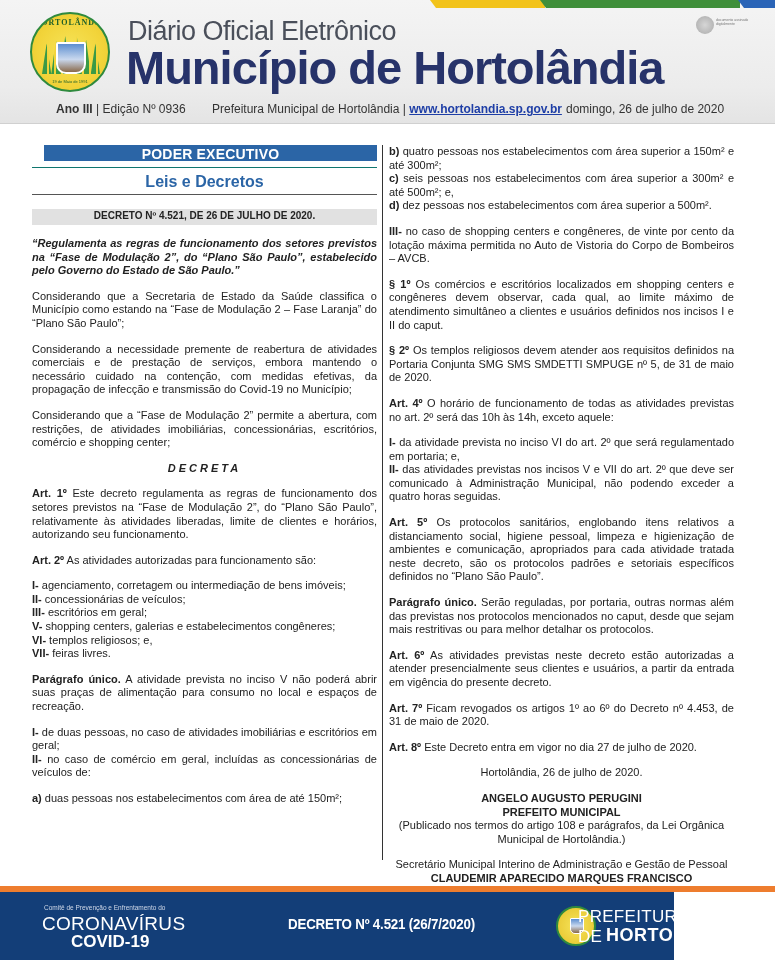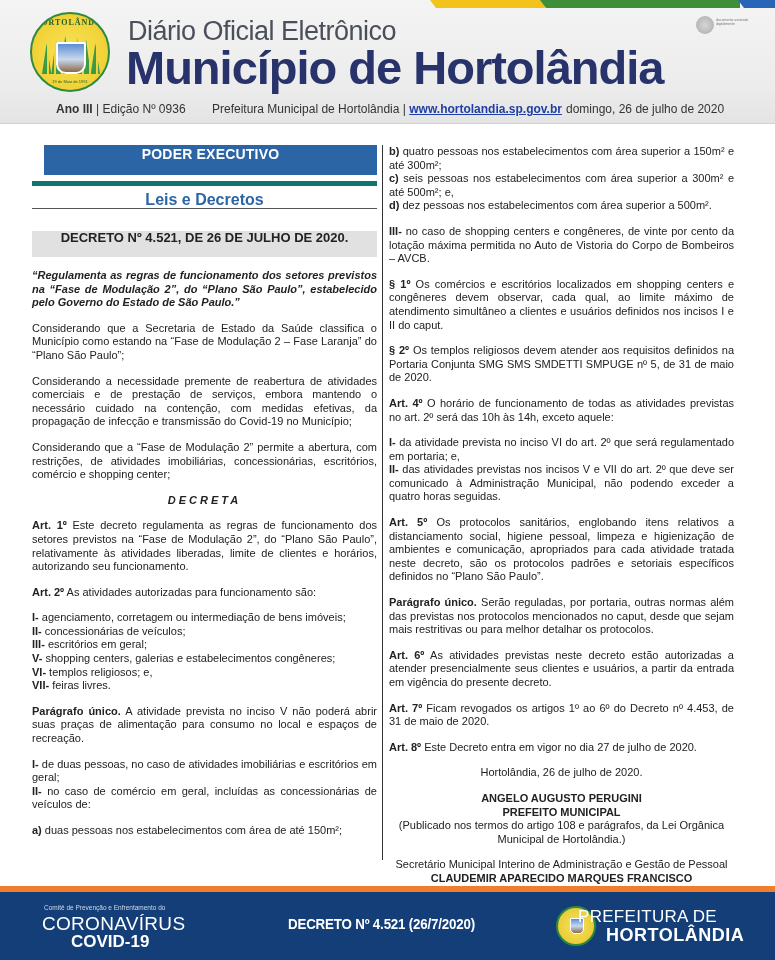--- a/index.html
+++ b/index.html
@@ -40,38 +40,38 @@
   .meta-link { color: #1e3ea6; text-decoration: underline; font-weight: bold; text-align: right; }
   .meta-date { left: 566px; }
 
   
   .content { position: absolute; left: 32px; top: 145px; width: 720px; height: 720px; }
   .col { position: absolute; top: 0; font-size: 11px; line-height: 13.6px; color: #222; }
   .col-left { left: 0; width: 345px; }
   .col-right { left: 357px; width: 345px; }
   .divider { position: absolute; left: 357px; top: 0; width: 1px; height: 715px; background: #333; margin-left: -7px; }
 
-  .section-bar { background: #2b65a6; color: #fff; text-align: center; font-weight: bold; font-size: 14px; height: 30px; line-height: 19px; letter-spacing: 0.2px; margin-left: 12px; }
-  .sub-title { border-top: 5px solid #0f766e; border-bottom: 1px solid #555; margin-top: 6px; height: 28px; line-height: 28px; text-align: center; color: #2b65a6; font-weight: bold; font-size: 16px; }
-  .decree-bar { margin-top: 22px; background: #e1e1e1; height: 26px; line-height: 14px; text-align: center; font-weight: bold; font-size: 13px; }
+  .section-bar { background: #2b65a6; color: #fff; text-align: center; font-weight: bold; font-size: 14px; height: 16px; line-height: 19px; letter-spacing: 0.2px; margin-left: 12px; }
+  .sub-title { border-top: 1px solid #0f766e; border-bottom: 1px solid #555; margin-top: 6px; height: 28px; line-height: 28px; text-align: center; color: #2b65a6; font-weight: bold; font-size: 16px; }
+  .decree-bar { margin-top: 14px; background: #e1e1e1; height: 16px; line-height: 14px; text-align: center; font-weight: bold; font-size: 10px; }
 
   p { text-align: justify; margin-top: 12px; }
   p.tight { margin-top: 0; }
   p.italic { font-style: italic; font-weight: bold; }
   p.center { text-align: center; }
   .decreta { text-align: center; font-weight: bold; font-style: italic; letter-spacing: 3px; margin-top: 12px; }
   ul.list { list-style: none; margin-top: 12px; }
   ul.list li { text-align: left; }
   b { font-weight: bold; }
   .sig { text-align: center; margin-top: 12px; }
   .sig div { text-align: center; }
 
   
   .footer-orange { position: absolute; left: 0; top: 886px; width: 775px; height: 6px; background: #ee7d2e; }
-  .footer { position: absolute; left: 0; top: 892px; width: 775px; height: 68px; background: #133e78; color: #fff; }
+  .footer { position: absolute; left: 0; top: 892px; width: 674px; height: 68px; background: #133e78; color: #fff; }
   .f-comite { position: absolute; left: 44px; top: 12px; font-size: 6.5px; color: #cfd8e8; }
   .f-corona { position: absolute; left: 42px; top: 21px; font-size: 19px; letter-spacing: 0.3px; color: #ffffff; }
   .f-covid { position: absolute; left: 71px; top: 40px; font-size: 17px; font-weight: bold; }
   .f-decreto { position: absolute; left: 288px; top: 24px; font-size: 14.5px; font-weight: bold; letter-spacing: -0.2px; transform: scaleX(0.92); transform-origin: left; }
   .f-crest { position: absolute; left: 556px; top: 14px; width: 40px; height: 40px; border-radius: 50%; background: radial-gradient(circle,#f6e45a,#e5c22b); border: 2px solid #2f8a3e; }
   .f-crest .shield { position: absolute; left: 12px; top: 10px; width: 14px; height: 16px; background: linear-gradient(180deg,#5d8fd0,#c9d8ee,#8a6a4a); border: 1px solid #fff; border-radius: 1px 1px 5px 5px; }
   .f-pref1 { position: absolute; left: 578px; top: 15px; font-size: 17px; font-weight: normal; letter-spacing: 0.3px; }
   .f-pref2 { position: absolute; left: 606px; top: 33px; font-size: 18px; font-weight: bold; letter-spacing: 0.5px; }
 </style>
 </head>

